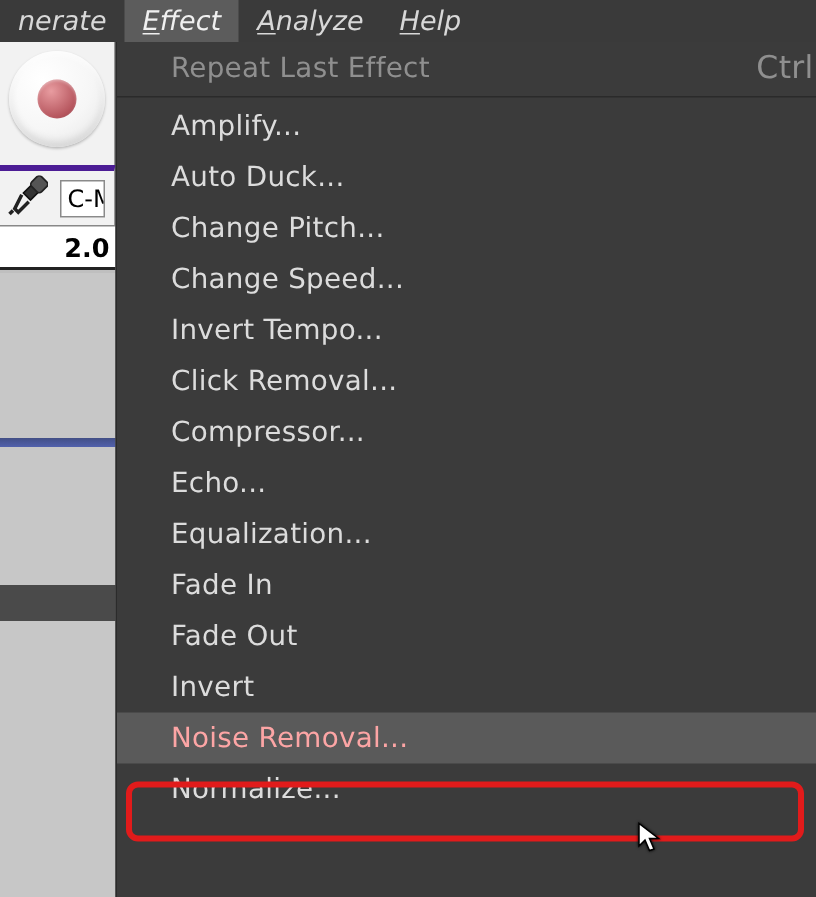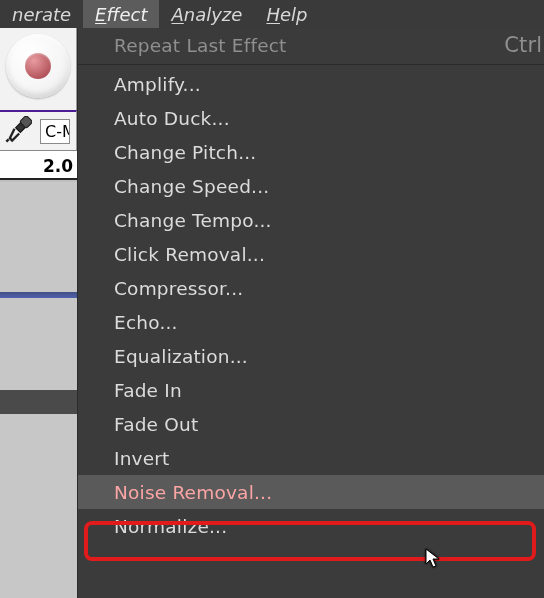--- a/index.html
+++ b/index.html
@@ -38,21 +38,21 @@
   }
   .rec-btn::after{
     content:""; position:absolute; left:50%; top:50%; width:26px; height:26px;
     margin:-13px 0 0 -13px; border-radius:50%;
     background: radial-gradient(circle at 35% 30%, #e89ca0, #b6565e 70%, #8f3c45);
     box-shadow: inset 0 1px 2px rgba(255,255,255,.4);
   }
 
   .tool-row2 {
     position: absolute; left: 0; top: 110px; width: 77px; height: 40px;
-    background: #f2f2f2; border-top: 2px solid #4c1d95; border-right: 1px solid #999;
+    background: #f2f2f2; border-top: 4px solid #4c1d95; border-right: 1px solid #999;
     display:flex; align-items:center;
   }
   .mic-icon { width: 30px; height: 30px; margin-left: 4px; }
   .device-box {
     margin-left: 6px; padding: 2px 4px; border: 1px solid #8a8a8a; background:#fff;
     font-size: 16px; white-space: nowrap; overflow: hidden; width: 30px;
   }
 
   .ruler {
     position:absolute; left:0; top:150px; width:77px; height:30px;
@@ -161,21 +161,21 @@
   <div class="menu-item">
       <span>Auto Duck...</span>
     </div>
   <div class="menu-item">
       <span>Change Pitch...</span>
     </div>
   <div class="menu-item">
       <span>Change Speed...</span>
     </div>
   <div class="menu-item">
-      <span>Change Tempo...</span>
+      <span>Invert Tempo...</span>
     </div>
   <div class="menu-item">
       <span>Click Removal...</span>
     </div>
   <div class="menu-item">
       <span>Compressor...</span>
     </div>
   <div class="menu-item">
       <span>Echo...</span>
     </div>

